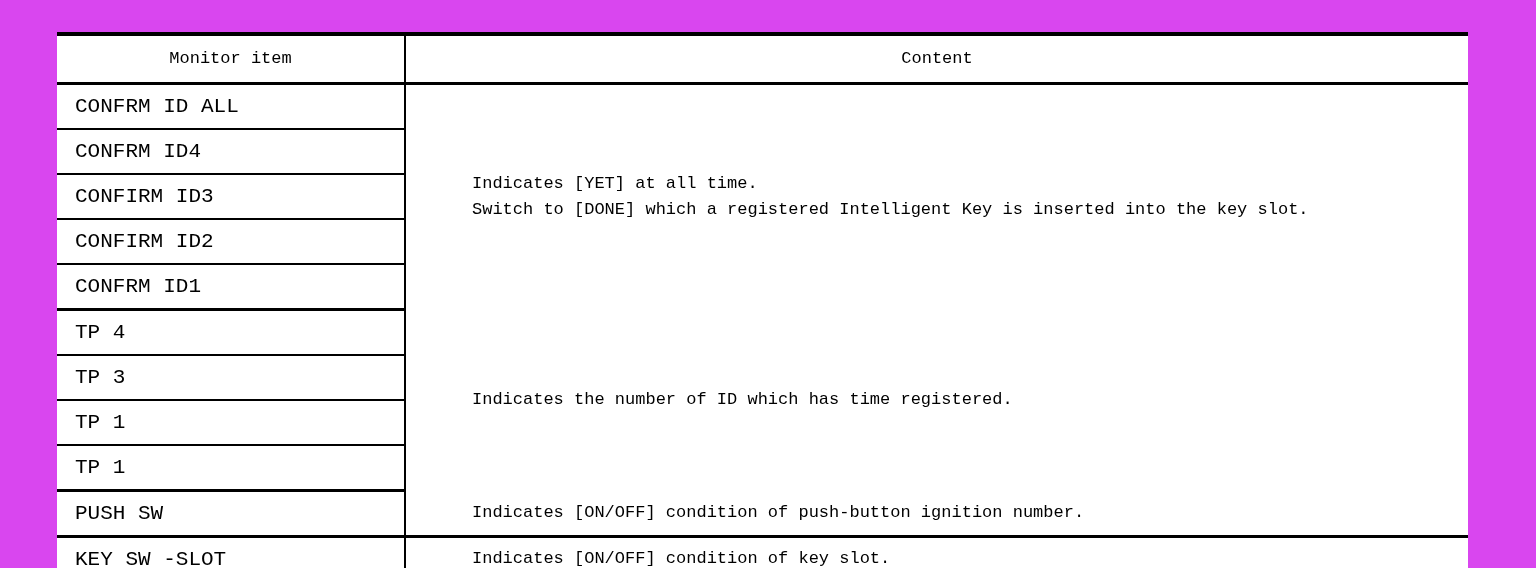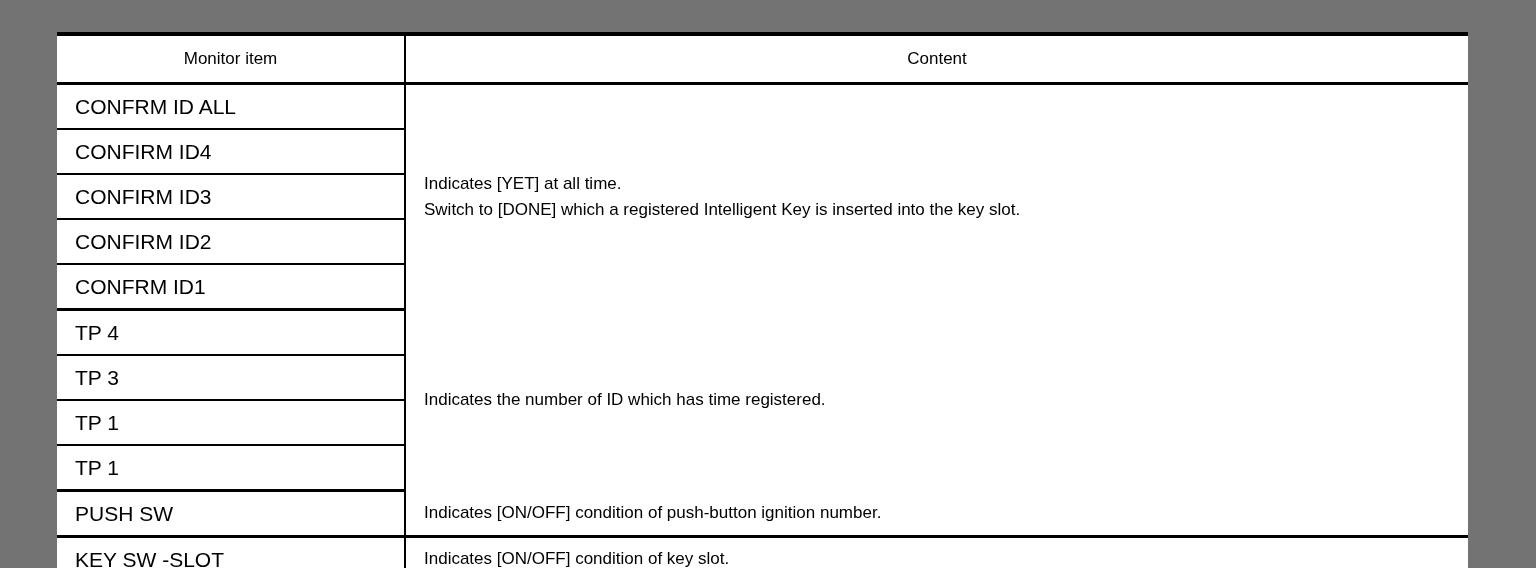--- a/index.html
+++ b/index.html
@@ -13,21 +13,22 @@
     height: 568px;
     font-family: "Liberation Sans", "DejaVu Sans", sans-serif;
     color: #000000;
     overflow: hidden;
   }
 
   .page {
     position: relative;
     width: 1536px;
     height: 568px;
-    background: #737373;
+    background: #d946ef;
+    font-family: Liberation Mono, monospace;
   }
 
   .table-wrap {
     position: absolute;
     left: 57px;
     top: 32px;
     width: 1411px;
   }
 
   table.spec {
@@ -87,20 +88,21 @@
   table.spec td.content-col {
     padding: 0 0 0 18px;
     font-size: 17px;
     text-align: left;
     vertical-align: middle;
     line-height: 1.55;
   }
 
   .content-lines {
     display: block;
+    margin-left: 48px;
   }
   .content-lines .cline {
     display: block;
     white-space: nowrap;
   }
 </style>
 </head>
 <body>
 
 <div class="page">
@@ -120,21 +122,21 @@
           <tr class="inner-row">
             <td class="item-col">CONFRM ID ALL</td>
             <td class="content-col" rowspan="5">
               <span class="content-lines">
                 <span class="cline">Indicates [YET] at all time.</span>
                 <span class="cline">Switch to [DONE] which a registered Intelligent Key is inserted into the key slot.</span>
               </span>
             </td>
           </tr>
           <tr class="inner-row">
-            <td class="item-col">CONFIRM ID4</td>
+            <td class="item-col">CONFRM ID4</td>
           </tr>
           <tr class="inner-row">
             <td class="item-col">CONFIRM ID3</td>
           </tr>
           <tr class="inner-row">
             <td class="item-col">CONFIRM ID2</td>
           </tr>
           <tr class="group-end">
             <td class="item-col">CONFRM ID1</td>
           </tr>

